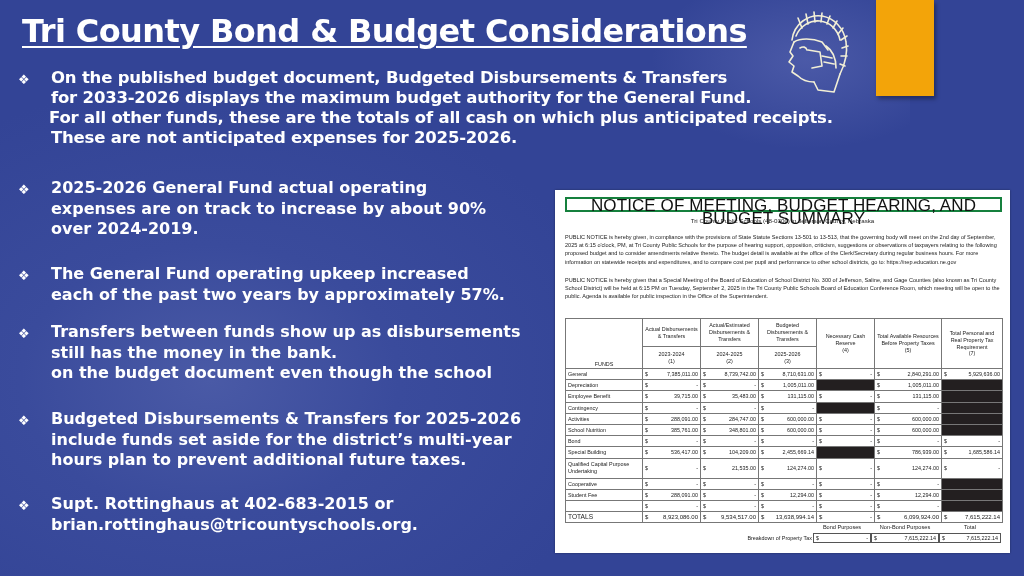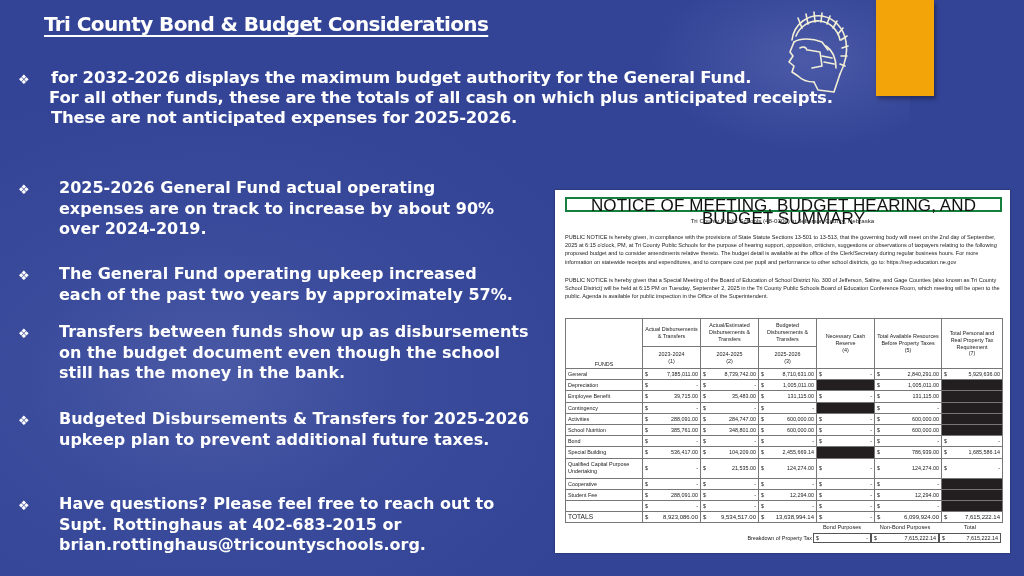--- a/index.html
+++ b/index.html
@@ -18,38 +18,38 @@
   }
   .accent-bar {
     position: absolute; left: 876px; top: 0; width: 58px; height: 96px;
     background: #f3a409;
     box-shadow: 2px 3px 4px rgba(0,0,0,0.35);
   }
   .mascot {
     position: absolute; left: 778px; top: 10px; width: 74px; height: 84px;
   }
   .title {
-    position: absolute; left: 44px; top: 12px;
+    position: absolute; left: 22px; top: 12px;
     font-family: "DejaVu Sans", sans-serif;
-    font-size: 20px; font-weight: bold; letter-spacing: -0.6px;
+    font-size: 32px; font-weight: bold; letter-spacing: -0.6px;
     text-decoration: underline; text-underline-offset: 4px; text-decoration-thickness: 2px;
     white-space: nowrap;
   }
   .bullets { position: absolute; left: 18px; top: 0; }
   .bullet {
     position: absolute; left: 0; white-space: nowrap;
     font-weight: bold; color: #ffffff;
   }
   .bullet .mark {
     position: absolute; left: 0; top: 0; font-size: 13px; line-height: 1;
   }
   .bullet .text { position: absolute; left: 33px; top: 0; }
   .b1 .text { font-size: 16.5px; line-height: 20px; letter-spacing: -0.2px; }
   .b1 .mark { top: 5px; }
-  .b-std .text { font-size: 16px; line-height: 20.5px; letter-spacing: 0px; margin-left: 8px; }
+  .b-std .text { font-size: 16px; line-height: 20.5px; letter-spacing: 0px; }
   .b-std .mark { top: 5px; }
 
   
   .doc {
     position: absolute; left: 555px; top: 190px; width: 455px; height: 363px;
     background: #ffffff; color: #111;
     box-shadow: 0 0 2px rgba(0,0,0,0.4);
     font-family: "Liberation Sans", sans-serif;
   }
   .doc-title {
@@ -118,21 +118,22 @@
     <path d="M44 46 L54 48 M46 52 L56 54 M48 36 C54 40, 58 48, 58 58"></path>
   </g>
 </svg>
 
 <div class="accent-bar"></div>
 
 <div class="bullets">
   <div class="bullet b1" style="top:68px;">
     <span class="mark">❖</span>
     <div class="text">
-      <div>for 2032-2026 displays the maximum budget authority for the General Fund.</div>
+      <div>On the published budget document, Budgeted Disbursements &amp; Transfers</div>
+      <div>for 2033-2026 displays the maximum budget authority for the General Fund.</div>
       <div style="margin-left:-2px;">For all other funds, these are the totals of all cash on which plus anticipated receipts.</div>
       <div>These are not anticipated expenses for 2025-2026.</div>
     </div>
   </div>
 
   <div class="bullet b-std" style="top:178px;">
     <span class="mark">❖</span>
     <div class="text">
       <div>2025-2026 General Fund actual operating</div>
       <div>expenses are on track to increase by about 90%</div>
@@ -145,37 +146,37 @@
     <div class="text">
       <div>The General Fund operating upkeep increased</div>
       <div>each of the past two years by approximately 57%.</div>
     </div>
   </div>
 
   <div class="bullet b-std" style="top:322px;">
     <span class="mark">❖</span>
     <div class="text">
       <div>Transfers between funds show up as disbursements</div>
+      <div>still has the money in the bank.</div>
       <div>on the budget document even though the school</div>
-      <div>still has the money in the bank.</div>
     </div>
   </div>
 
   <div class="bullet b-std" style="top:409px;">
     <span class="mark">❖</span>
     <div class="text">
       <div>Budgeted Disbursements &amp; Transfers for 2025-2026</div>
-      <div>upkeep plan to prevent additional future taxes.</div>
+      <div>include funds set aside for the district’s multi-year</div>
+      <div>hours plan to prevent additional future taxes.</div>
     </div>
   </div>
 
   <div class="bullet b-std" style="top:494px;">
     <span class="mark">❖</span>
     <div class="text">
-      <div>Have questions?  Please feel free to reach out to</div>
       <div>Supt. Rottinghaus at 402-683-2015 or</div>
       <div>brian.rottinghaus@tricountyschools.org.</div>
     </div>
   </div>
 </div>
 
 <div class="doc">
   <div class="doc-title">NOTICE OF MEETING, BUDGET HEARING, AND BUDGET SUMMARY</div>
   <div class="doc-sub">Tri County Public Schools (48-0300) in Jefferson County, Nebraska</div>
   <div class="doc-para p1">PUBLIC NOTICE is hereby given, in compliance with the provisions of State Statute Sections 13-501 to 13-513, that the governing body will meet on the 2nd day of September, 2025 at 6:15 o'clock, PM, at Tri County Public Schools for the purpose of hearing support, opposition, criticism, suggestions or observations of taxpayers relating to the following proposed budget and to consider amendments relative thereto.  The budget detail is available at the office of the Clerk/Secretary during regular business hours. For more information on statewide receipts and expenditures, and to compare cost per pupil and performance to other school districts, go to: https://nep.education.ne.gov</div>

